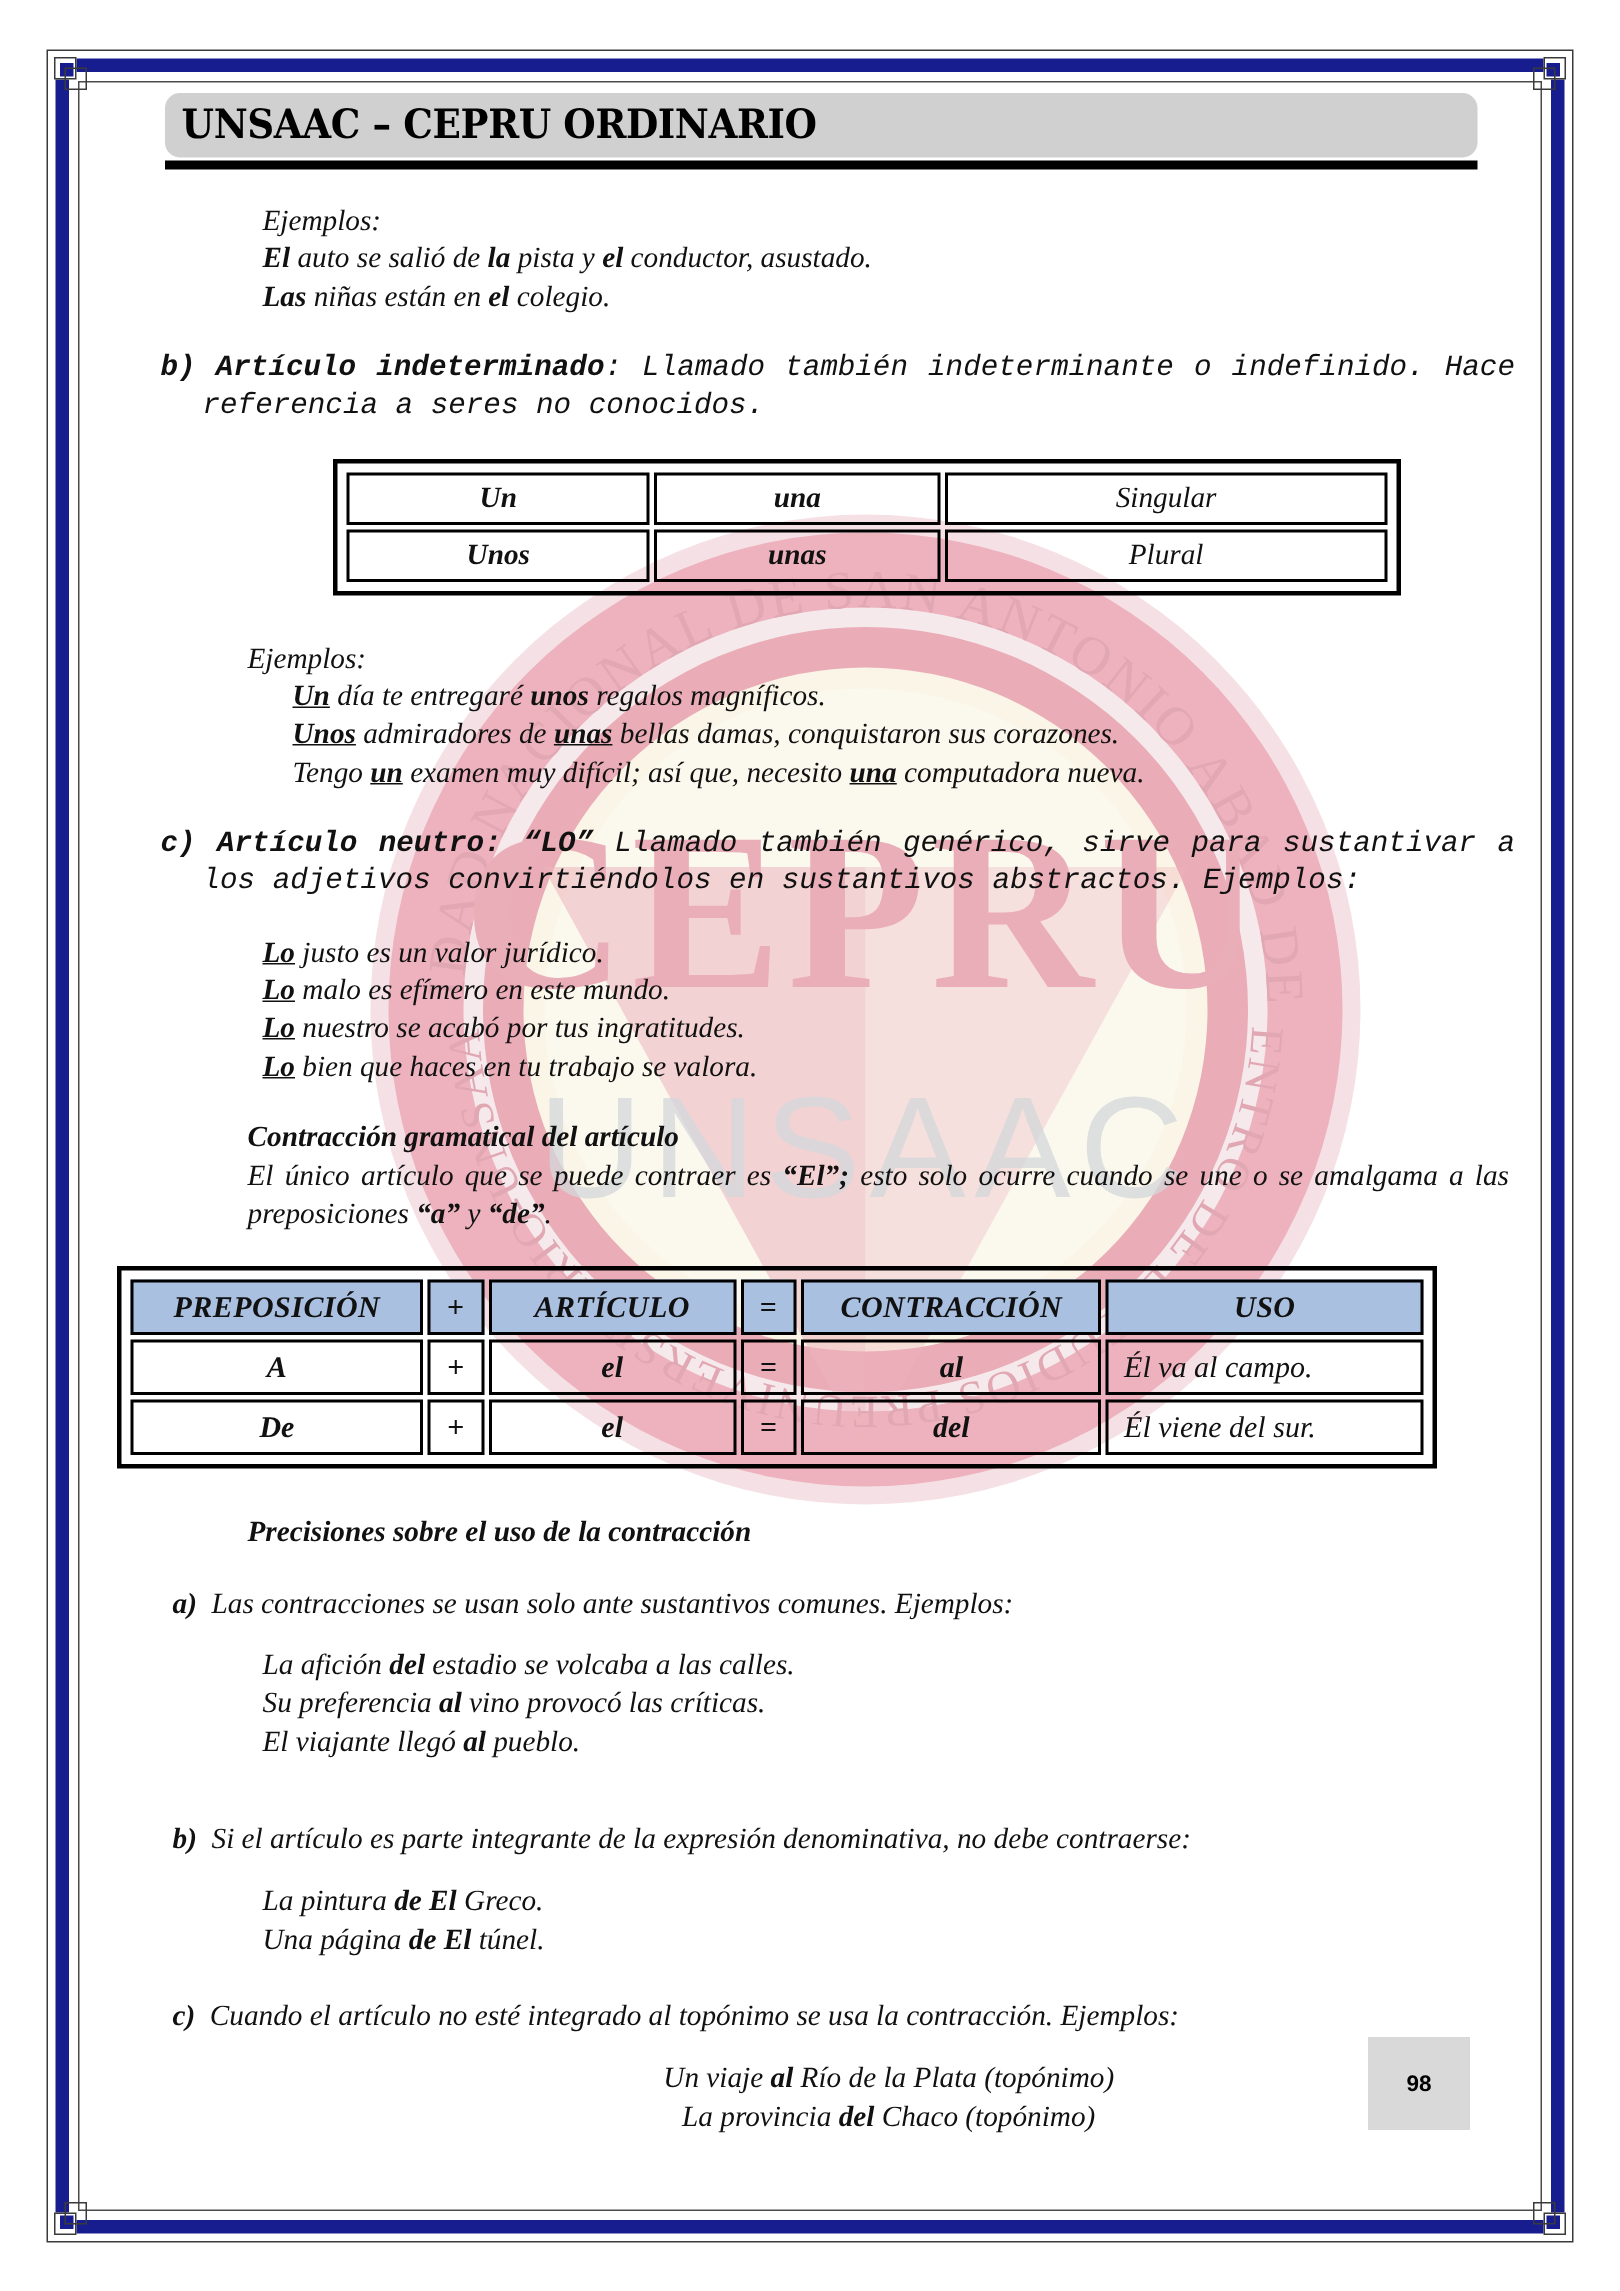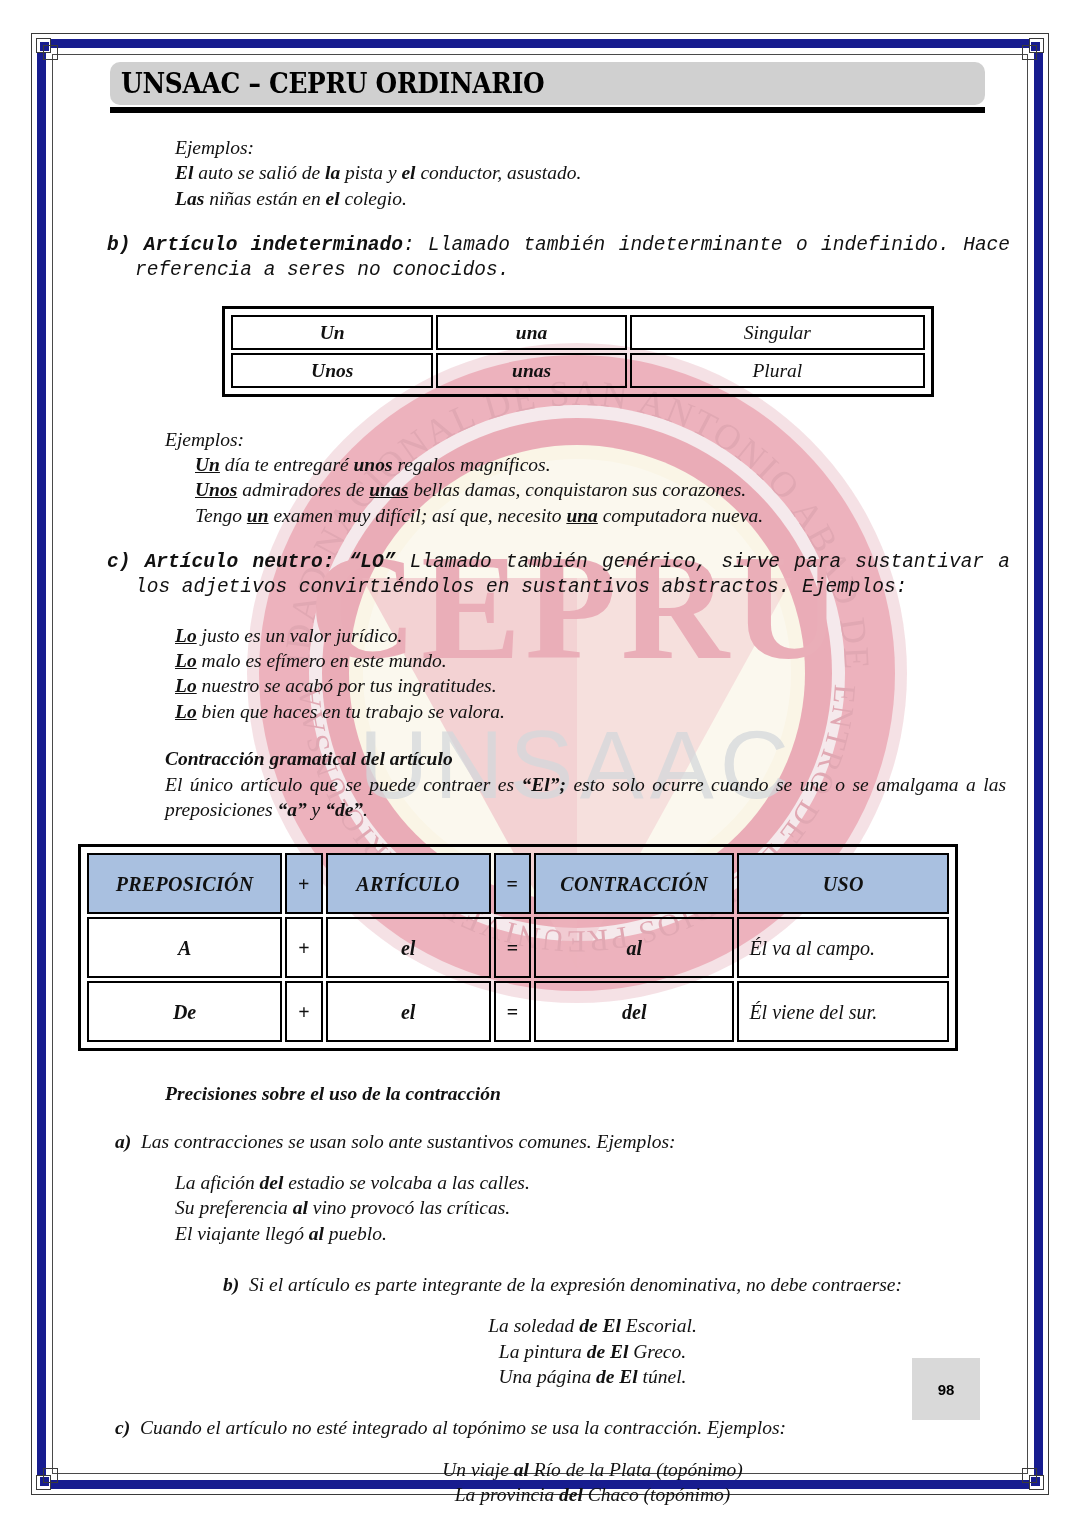--- a/index.html
+++ b/index.html
@@ -194,21 +194,21 @@
     border-collapse: separate;
     border-spacing: 3px;
   }
   .tbl2 td {
     border: 2px solid #000;
     height: 31px;
     text-align: center;
     font-size: 20px;
     font-style: italic;
     font-weight: bold;
-    padding: 13px 4px;
+    padding: 1px 4px;
     margin-top: 28px;
   }
   .tbl2 .hdr { background: #a9c0e0; letter-spacing: 0.3px; }
   .tbl2 .op { width: 26px; font-weight: bold; font-style: normal; }
   .tbl2 .uso {
     text-align: left;
     font-weight: normal;
     padding-left: 10px;
   }
 
@@ -402,25 +402,24 @@
       <div>
           <div>
             <p style="padding-left: 95px; text-indent: -50px; font-style: italic;"><span class="bi">a)&nbsp;&nbsp;</span><span class="it">Las contracciones se usan solo ante sustantivos comunes. Ejemplos:</span></p>
             <div style="height: 16px;"></div>
             <div style="padding-left: 105px; font-style: italic;">
               <p><span class="it">La afición </span><span class="bi">del</span><span class="it"> estadio se volcaba a las calles.</span></p>
               <p><span class="it">Su preferencia </span><span class="bi">al</span><span class="it"> vino provocó las críticas.</span></p>
               <p><span class="it">El viajante llegó </span><span class="bi">al</span><span class="it"> pueblo.</span></p>
             </div>
           </div>
-          <div style="margin-top: 26px; text-align: center;">
+          <div style="margin-top: 40px;">
             <p style="padding-left: 95px; text-indent: -50px; font-style: italic;"><span class="bi">b)&nbsp;&nbsp;</span><span class="it">Si el artículo es parte integrante de la expresión denominativa, no debe contraerse:</span></p>
             <div style="height: 16px;"></div>
             <div style="padding-left: 105px; font-style: italic;">
-              <p><span class="it">La soledad </span><span class="bi">de El</span><span class="it"> Escorial.</span></p>
               <p><span class="it">La pintura </span><span class="bi">de El</span><span class="it"> Greco.</span></p>
               <p><span class="it">Una página </span><span class="bi">de El</span><span class="it"> túnel.</span></p>
             </div>
           </div>
           <div style="margin-top: 26px;">
             <p style="padding-left: 95px; text-indent: -50px; font-style: italic;"><span class="bi">c)&nbsp;&nbsp;</span><span class="it">Cuando el artículo no esté integrado al topónimo se usa la contracción. Ejemplos:</span></p>
             <div style="height: 16px;"></div>
             <div style="padding-left: 105px; font-style: italic; text-align: center;">
               <p><span class="it">Un viaje </span><span class="bi">al</span><span class="it"> Río de la Plata (topónimo)</span></p>
               <p><span class="it">La provincia </span><span class="bi">del</span><span class="it"> Chaco (topónimo)</span></p>

